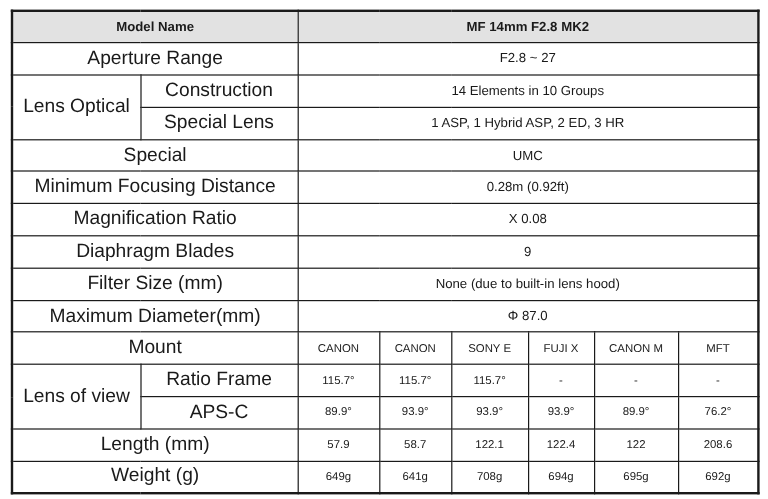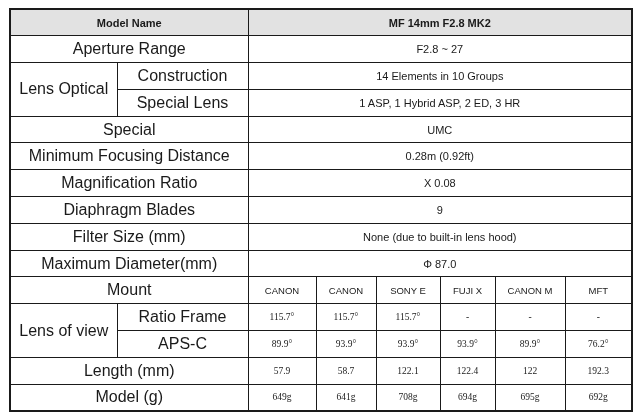--- a/index.html
+++ b/index.html
@@ -35,21 +35,21 @@
     white-space: nowrap;
   }
   table.spec-table tr { height: 26.8px; }
   td.hdr {
     background: #e2e2e2;
     font-weight: bold;
     font-size: 11px;
   }
   td.lbl { font-size: 16px; margin-top: 38px; }
   td.val { font-size: 11px; }
-  td.num { font-size: 9.5px; font-family: Liberation Serif, serif; }
+  td.num { font-size: 9.5px; }
   td.mounthdr { font-size: 9.5px; }
 </style>
 </head>
 <body>
 
 <div class="page">
   <table class="spec-table">
     <colgroup>
       <col style="width:107px">
         <col style="width:131px">
@@ -130,24 +130,24 @@
         <td class="num">89.9°</td>
         <td class="num">76.2°</td>
       </tr>
       <tr>
         <td colspan="2" class="lbl">Length (mm)</td>
         <td class="num">57.9</td>
         <td class="num">58.7</td>
         <td class="num">122.1</td>
         <td class="num">122.4</td>
         <td class="num">122</td>
-        <td class="num">192.3</td>
+        <td class="num">208.6</td>
       </tr>
       <tr>
-        <td colspan="2" class="lbl">Model (g)</td>
+        <td colspan="2" class="lbl">Weight (g)</td>
         <td class="num">649g</td>
         <td class="num">641g</td>
         <td class="num">708g</td>
         <td class="num">694g</td>
         <td class="num">695g</td>
         <td class="num">692g</td>
       </tr>
     </tbody>
   </table>
 </div>

